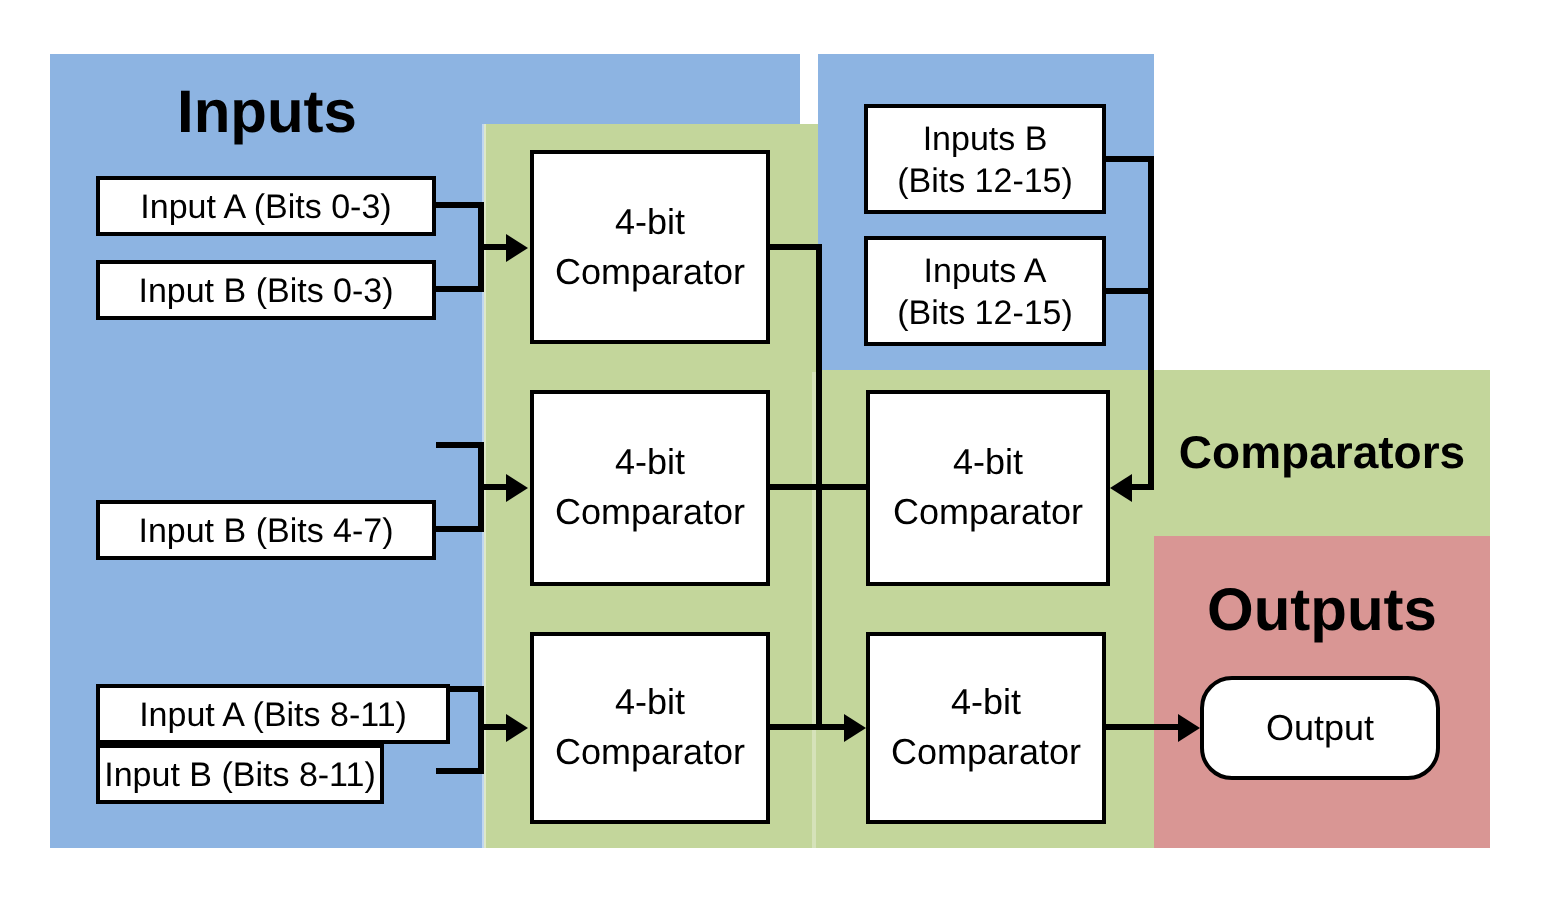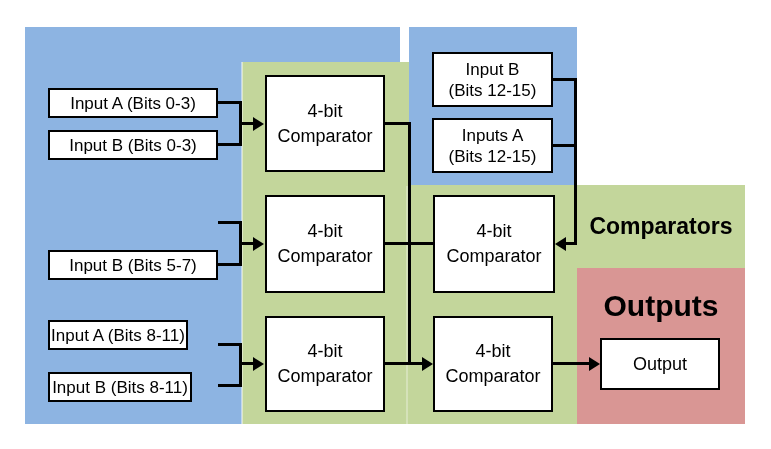--- a/index.html
+++ b/index.html
@@ -60,20 +60,21 @@
 <div class="canvas">
 
   <div class="region r-blue" style="left:25px;  top:27px;  width:375px; height:397px;"></div>
   <div class="region r-green" style="left:242px; top:62px;  width:167px; height:362px;"></div>
   <div class="region r-blue" style="left:409px; top:27px;  width:168px; height:158px;"></div>
   <div class="region r-green" style="left:409px; top:185px; width:336px; height:239px;"></div>
   <div class="region r-red" style="left:577px; top:268px; width:168px; height:156px;"></div>
   <div class="seam" style="left:241px; top:62px;  width:2px; height:362px;"></div>
   <div class="seam" style="left:406px; top:186px; width:2px; height:238px; background:rgba(255,255,255,0.3);"></div>
 
+  <div class="title title-lg" style="left:25px;  top:40px;  width:217px;">Inputs</div>
   <div class="title title-md" style="left:577px; top:212px; width:168px;">Comparators</div>
   <div class="title title-lg" style="left:577px; top:289px; width:168px;">Outputs</div>
 
   <div class="wire" style="left:218px; top:101px; width:24px; height:3px;"></div>
   <div class="wire" style="left:218px; top:143px; width:24px; height:3px;"></div>
   <div class="wire" style="left:239px; top:101px; width:3px;  height:45px;"></div>
   <div class="wire" style="left:239px; top:122px; width:16px; height:3px;"></div>
   <div class="ah ah-r" style="left:253px; top:117px;"></div>
 
   <div class="wire" style="left:218px; top:221px; width:24px; height:3px;"></div>
@@ -102,31 +103,31 @@
   <div class="wire" style="left:553px; top:362px; width:37px; height:3px;"></div>
   <div class="ah ah-r" style="left:589px; top:357px;"></div>
 
   <div class="box box-sm" style="left:48px; top:88px;  width:170px; height:30px;">
     <span>Input A (Bits 0-3)</span>
   </div>
   <div class="box box-sm" style="left:48px; top:130px; width:170px; height:30px;">
     <span>Input B (Bits 0-3)</span>
   </div>
   <div class="box box-sm" style="left:48px; top:250px; width:170px; height:30px;">
-    <span>Input B (Bits 5-7)</span>
+    <span>Input B (Bits 4-7)</span>
   </div>
-  <div class="box box-sm" style="left:48px; top:320px; width:140px; height:30px;">
+  <div class="box box-sm" style="left:48px; top:342px; width:177px; height:30px;">
     <span>Input A (Bits 8-11)</span>
   </div>
   <div class="box box-sm" style="left:48px; top:372px; width:144px; height:30px;">
     <span>Input B (Bits 8-11)</span>
   </div>
 
   <div class="box box-sm" style="left:432px; top:52px; width:121px; height:55px;">
-    <span>Input B</span>
+    <span>Inputs B</span>
     <span>(Bits 12-15)</span>
   </div>
   <div class="box box-sm" style="left:432px; top:118px; width:121px; height:55px;">
     <span>Inputs A</span>
     <span>(Bits 12-15)</span>
   </div>
 
   <div class="box box-cmp" style="left:265px; top:75px;  width:120px; height:97px;">
     <span>4-bit</span>
     <span>Comparator</span>
@@ -141,17 +142,17 @@
   </div>
   <div class="box box-cmp" style="left:433px; top:195px; width:122px; height:98px;">
     <span>4-bit</span>
     <span>Comparator</span>
   </div>
   <div class="box box-cmp" style="left:433px; top:316px; width:120px; height:96px;">
     <span>4-bit</span>
     <span>Comparator</span>
   </div>
 
-  <div class="box box-cmp" style="left:600px; top:338px; width:120px; height:52px;">
+  <div class="box box-cmp" style="left:600px; top:338px; width:120px; height:52px;border-radius:16px;">
     <span>Output</span>
   </div>
 
 </div>
 
 </body></html>

